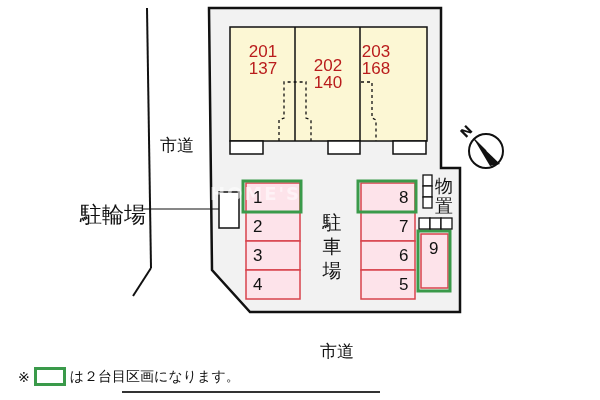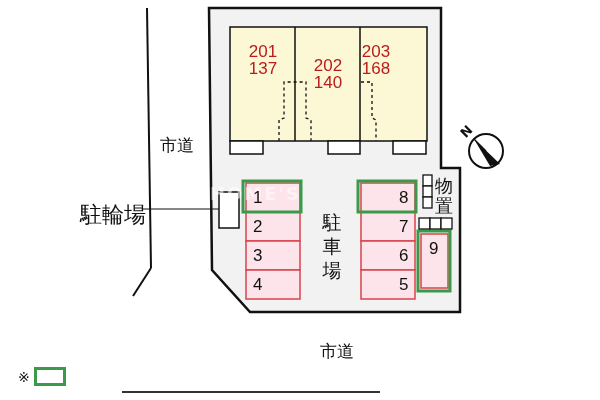--- a/index.html
+++ b/index.html
@@ -114,13 +114,14 @@
 </div>
 
 <div class="vtext" style="left:433px;top:176px;font-size:18px;line-height:20px;">
   <div>物</div>
   <div>置</div>
 </div>
 
 <div class="note">
   <span>※</span>
   <span class="box"></span>
+  <span>は２台目区画になります。</span>
 </div>
 
 </body></html>

